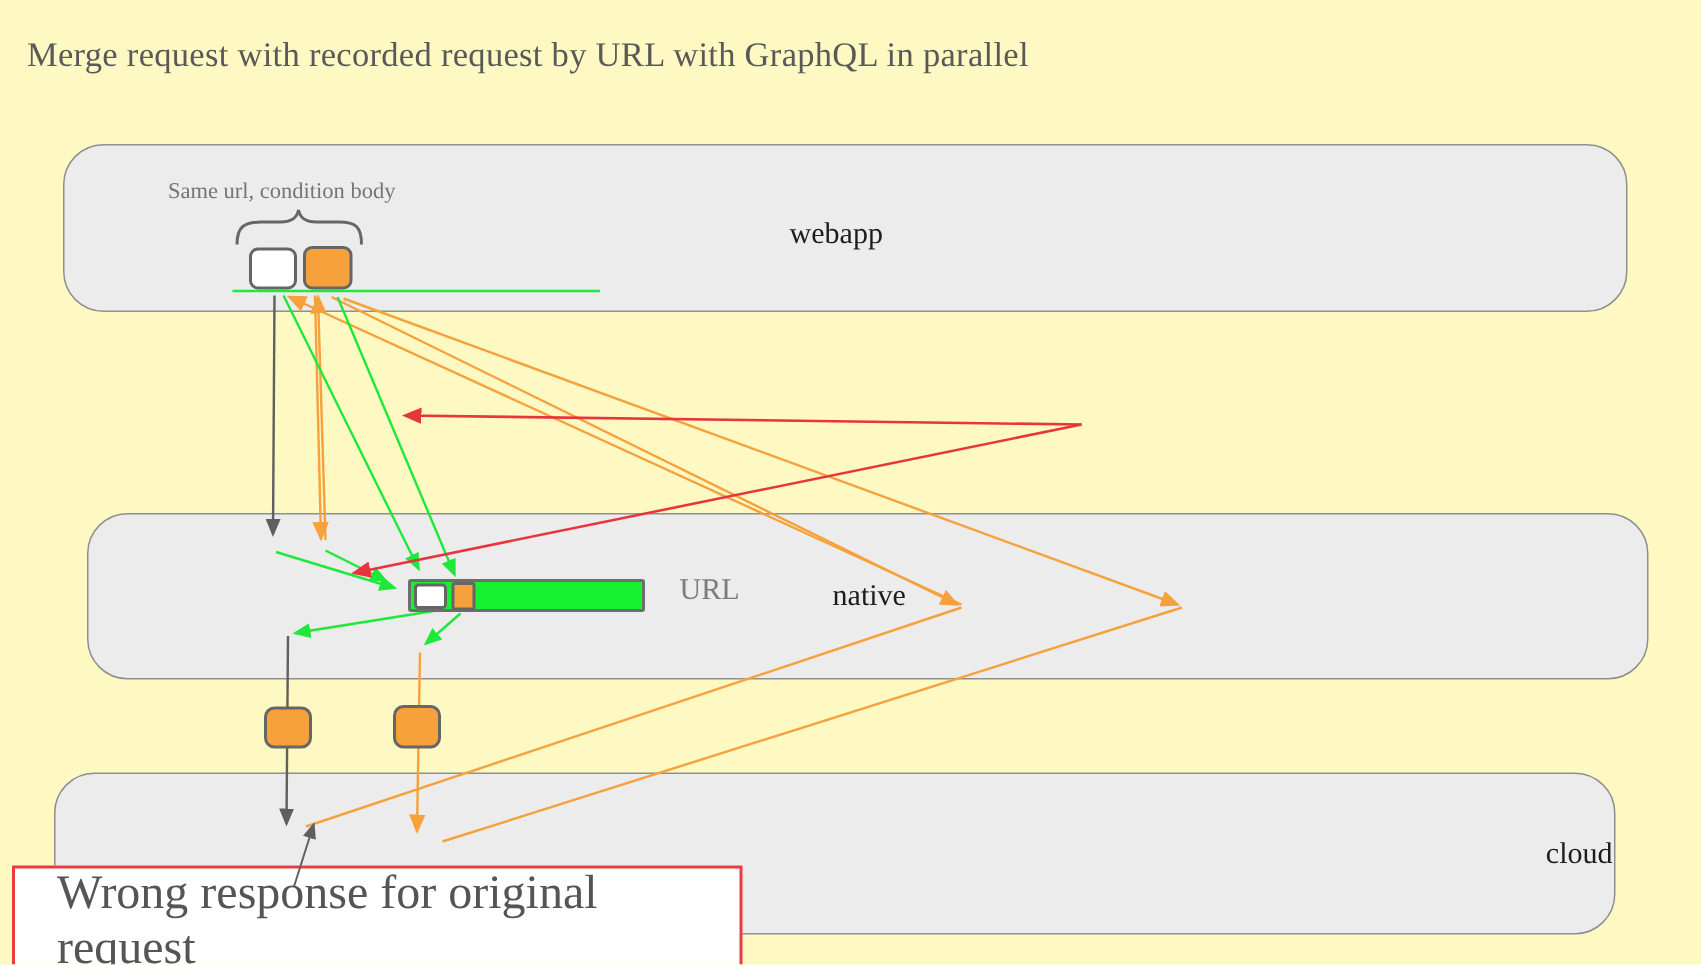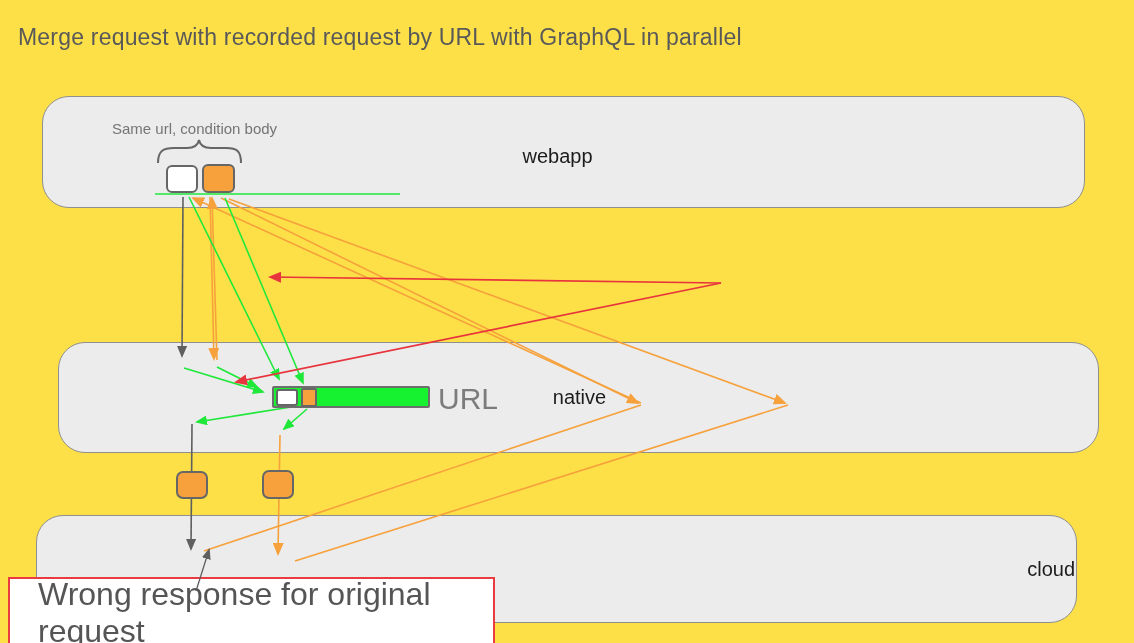--- a/index.html
+++ b/index.html
@@ -1,18 +1,18 @@
 <!DOCTYPE html>
 <html><head>
 <meta charset="utf-8">
 <style>
   html,body{margin:0;padding:0;background:#ffffff;}
   #canvas{
-    position:relative;width:1134px;height:643px;background:#fde047;overflow:hidden;
-    font-family:Liberation Sans, sans-serif;
+    position:relative;width:1134px;height:643px;background:#fef9c3;overflow:hidden;
+    font-family:Liberation Serif, serif;
   }
   .title{
     position:absolute;left:18px;top:24px;font-size:23px;color:#595959;letter-spacing:0.2px;
   }
   .band{
     position:absolute;background:#ececec;border:1.6px solid #8f8f8f;border-radius:27px;
     display:flex;align-items:center;justify-content:center;box-sizing:border-box;
   }
   .band-label{font-size:20px;color:#1c1c1c;}
   #band-webapp{left:42px;top:96px;width:1043px;height:112px;}
@@ -32,21 +32,21 @@
   #obox{left:202px;top:164px;width:33px;height:29px;}
   #box3{left:176px;top:471px;width:32px;height:28px;border-radius:7px;}
   #box4{left:262px;top:470px;width:32px;height:29px;border-radius:7px;}
   #urlbar{
     position:absolute;left:272px;top:386px;width:158px;height:22px;background:#16F22F;
     border:2px solid #6e6e6e;border-radius:2px;box-sizing:border-box;
   }
   #urlbar-white{left:276px;top:389px;width:22px;height:17px;border-radius:3px;border-width:2px;}
   #urlbar-orange{left:301px;top:388px;width:16px;height:19px;border-radius:2px;border-width:2px;}
   .url-label{
-    position:absolute;left:438px;top:382px;font-size:30px;color:#7c7c7c;
+    position:absolute;left:453px;top:382px;font-size:20px;color:#7c7c7c;
   }
   .race-label{
     position:absolute;left:736px;top:266px;font-size:26px;color:#666666;
   }
   #wrong-box{
     position:absolute;left:8px;top:577px;width:487px;height:71px;background:#ffffff;
     border:2px solid #EA3B40;box-sizing:border-box;display:flex;align-items:center;
     padding-left:28px;font-size:32px;color:#555555;
   }
   svg.layer{position:absolute;left:0;top:0;pointer-events:none;}

